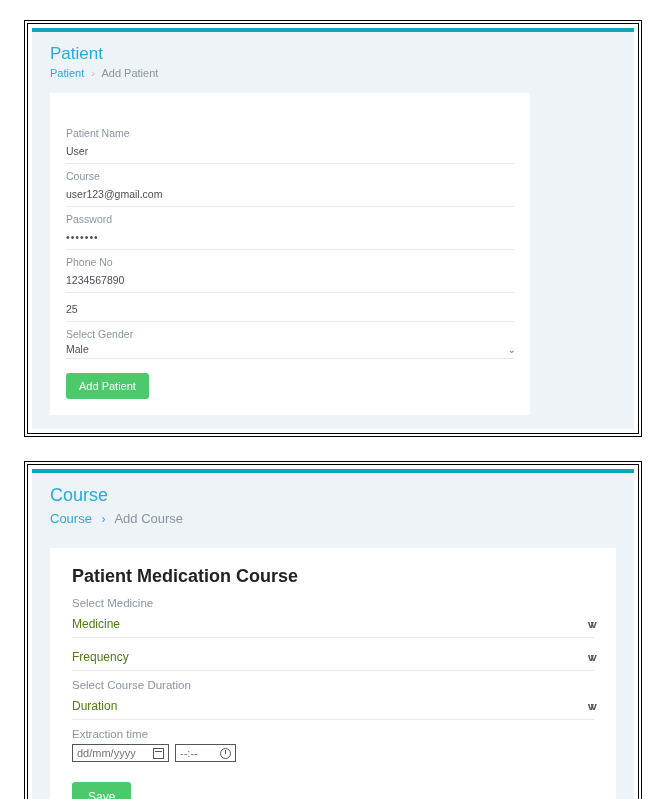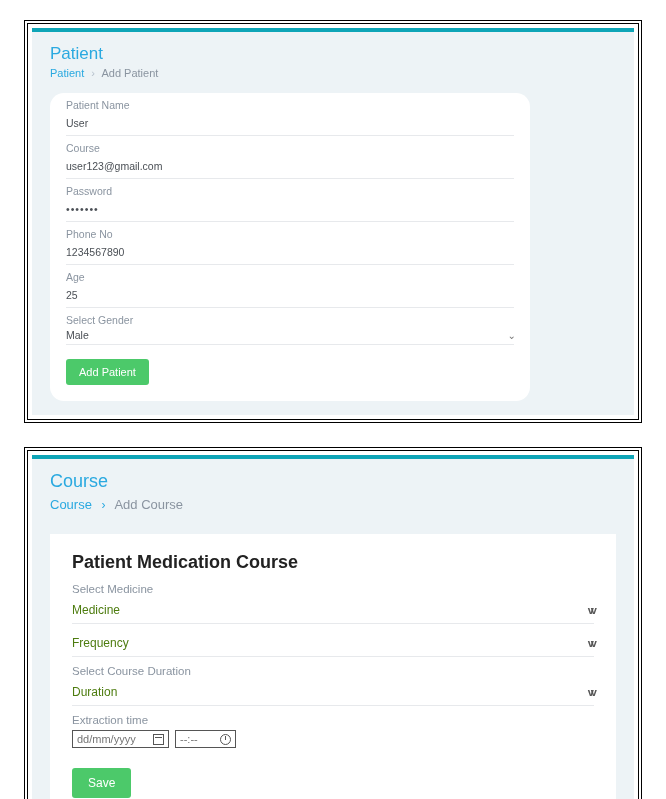--- a/index.html
+++ b/index.html
@@ -37,23 +37,22 @@
   }
   .breadcrumb.course {
     font-size: 13px;
     margin-bottom: 22px;
   }
   .breadcrumb .link { color: #2aa9e0; }
   .bc-sep { color: #b6c0cc; margin: 0 4px; }
   .bc-sep.course { color: #2aa9e0; margin: 0 6px; font-size: 12px; }
   .card {
     background: #fff;
-    padding: 0 16px 16px 16px;
+    padding: 28px 16px 16px 16px;
     max-width: 480px;
-    border-radius: 14px;
   }
   .form-group {
     border-bottom: 1px solid #e7e9ec;
     padding: 6px 0 4px 0;
   }
   .form-group:last-of-type { border-bottom: none; }
   .form-label {
     display: block;
     font-size: 10.5px;
     color: #8a94a0;
@@ -208,21 +207,20 @@
         <label class="form-label">Password</label>
         <input class="form-input" type="text" style="letter-spacing: 1px;" value="•••••••">
       </div>
 
       <div class="form-group">
         <label class="form-label">Phone No</label>
         <input class="form-input" value="1234567890" style="">
       </div>
 
       <div class="form-group">
-        <label class="form-label">Age</label>
         <input class="form-input" value="25" style="">
       </div>
 
       <div class="form-group" style="border-bottom:none;">
         <label class="form-label">Select Gender</label>
         <div class="select-row">
           <span class="form-input" style="width:auto;">Male</span>
           <span class="chev">⌄</span>
         </div>
       </div>

